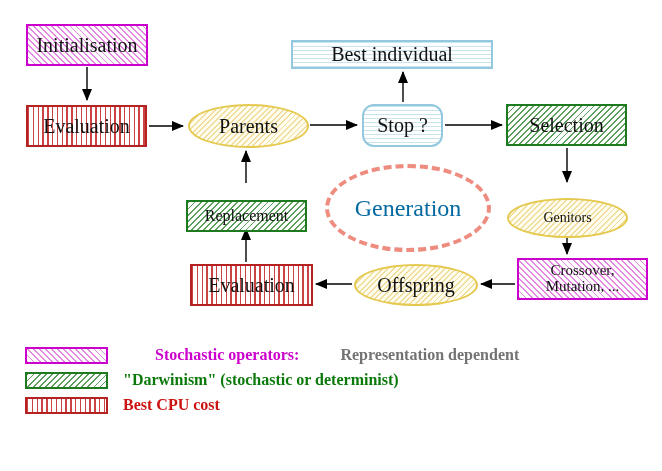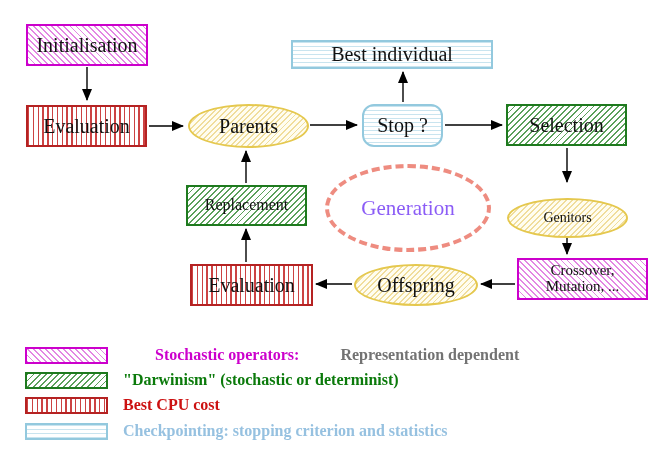--- a/index.html
+++ b/index.html
@@ -45,22 +45,22 @@
     background: repeating-linear-gradient(135deg, #f0dd9c 0 1.3px, #fffdf0 1.3px 4px);
   }
   .rounded { border-radius: 12px; }
   .generation-ellipse {
     position: absolute;
     border: 4px dashed #ee8c80;
     border-radius: 50%;
     display: flex;
     align-items: center;
     justify-content: center;
-    color: #8b5cf6;
-    font-size: 21px;
+    color: #0369a1;
+    font-size: 24px;
     background: transparent;
   }
   .small-label { font-size: 16px; }
   .tiny-label  { font-size: 15px; }
   
   #arrows {
     position: absolute;
     left: 0; top: 0;
     width: 662px; height: 471px;
     pointer-events: none;
@@ -120,21 +120,21 @@
   <div class="node lines-cyan" style="left:291px; top:40px; width:202px; height:29px;">Best individual</div>
 
   <div class="node lines-red" style="left:26px; top:105px; width:121px; height:42px;">Evaluation</div>
 
   <div class="node ellipse-yellow" style="left:188px; top:104px; width:121px; height:44px;">Parents</div>
 
   <div class="node lines-cyan rounded" style="left:362px; top:104px; width:81px; height:43px;">Stop ?</div>
 
   <div class="node hatch-green" style="left:506px; top:104px; width:121px; height:42px;">Selection</div>
 
-  <div class="node hatch-green small-label" style="left:186px; top:185px; width:121px; height:41px;">Replacement</div>
+  <div class="node hatch-green small-label" style="left:186px; top:200px; width:121px; height:32px;">Replacement</div>
 
   <div class="generation-ellipse" style="left:325px; top:164px; width:166px; height:88px;">Generation</div>
 
   <div class="node ellipse-yellow" style="left:507px; top:198px; width:121px; height:40px; font-size:14px;">Genitors</div>
 
   <div class="node lines-red" style="left:190px; top:264px; width:123px; height:42px;">Evaluation</div>
 
   <div class="node ellipse-yellow" style="left:354px; top:264px; width:124px; height:42px;">Offspring</div>
 
   <div class="node hatch-magenta tiny-label" style="left:517px; top:258px; width:131px; height:42px; flex-direction:column;">
@@ -151,18 +151,14 @@
   <div class="legend-row" style="top:371px;">
     <span class="swatch hatch-green"></span>
     <span class="legend-text c-green">"Darwinism" (stochastic or determinist)</span>
   </div>
 
   <div class="legend-row" style="top:396px;">
     <span class="swatch lines-red"></span>
     <span class="legend-text c-red">Best CPU cost</span>
   </div>
 
-  <div class="legend-row" style="top:422px;">
-    <span class="swatch lines-cyan"></span>
-    <span class="legend-text c-blue">Checkpointing: stopping criterion and statistics</span>
-  </div>
 
 </div>
 
 </body></html>

